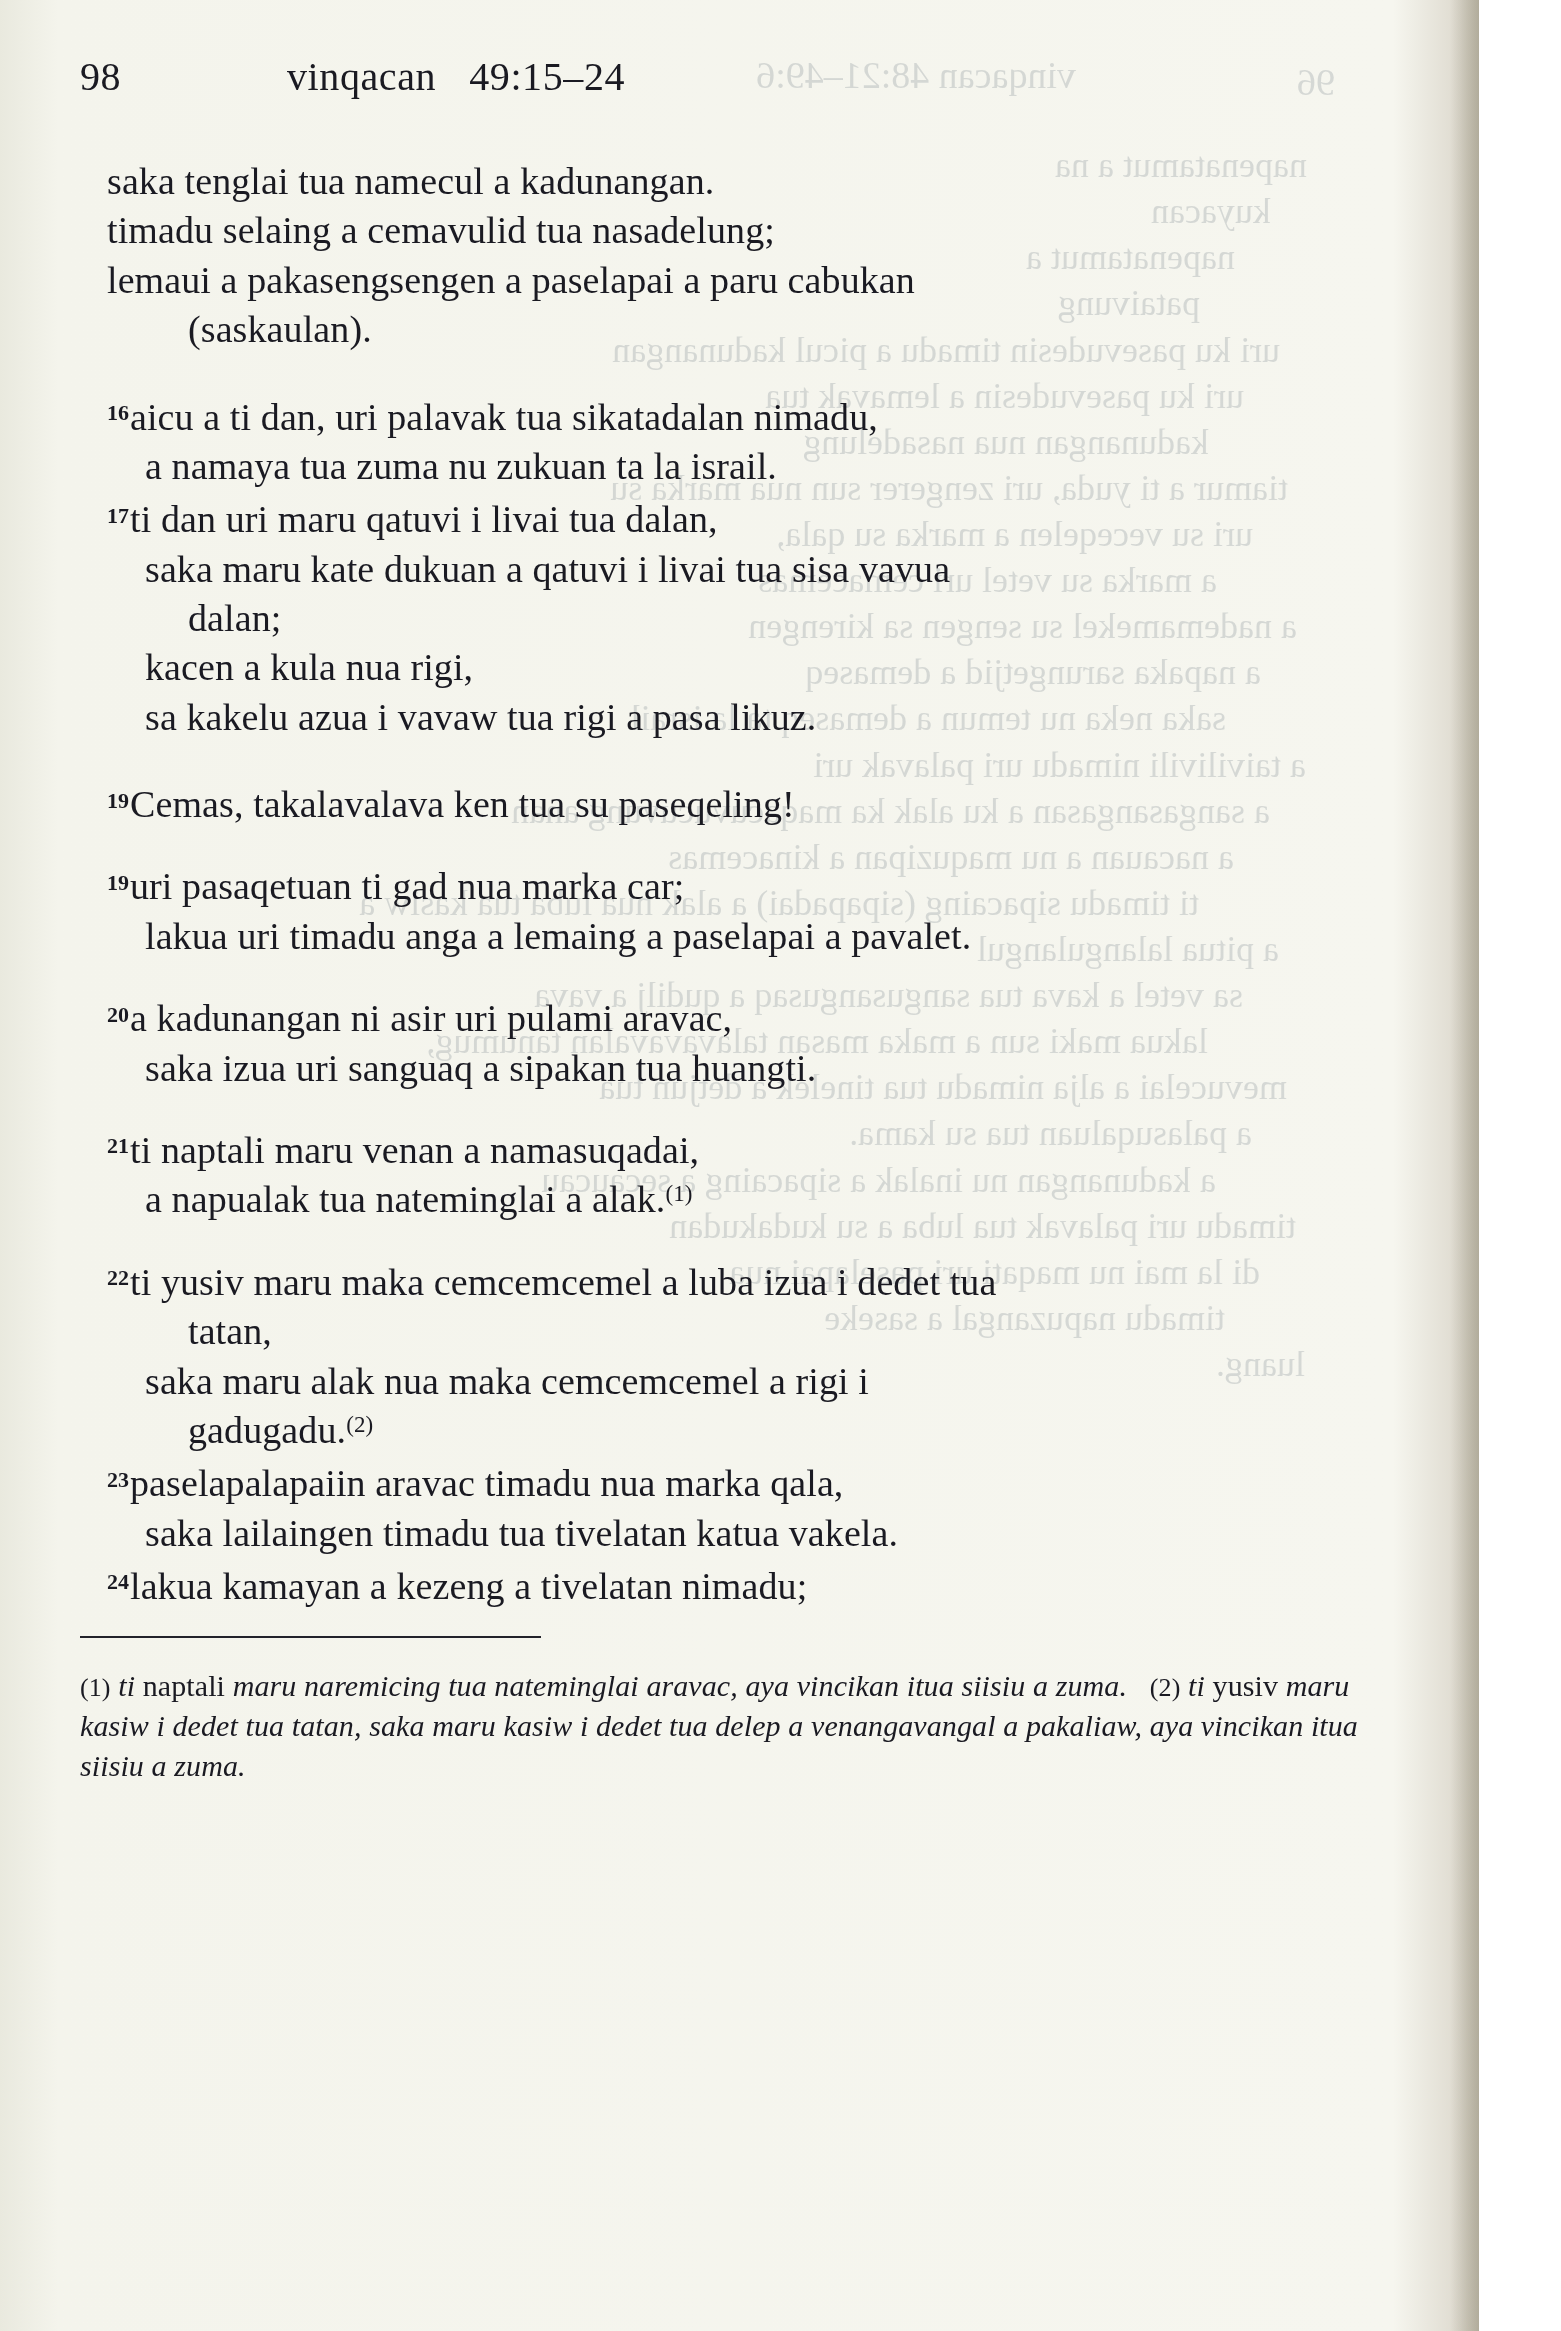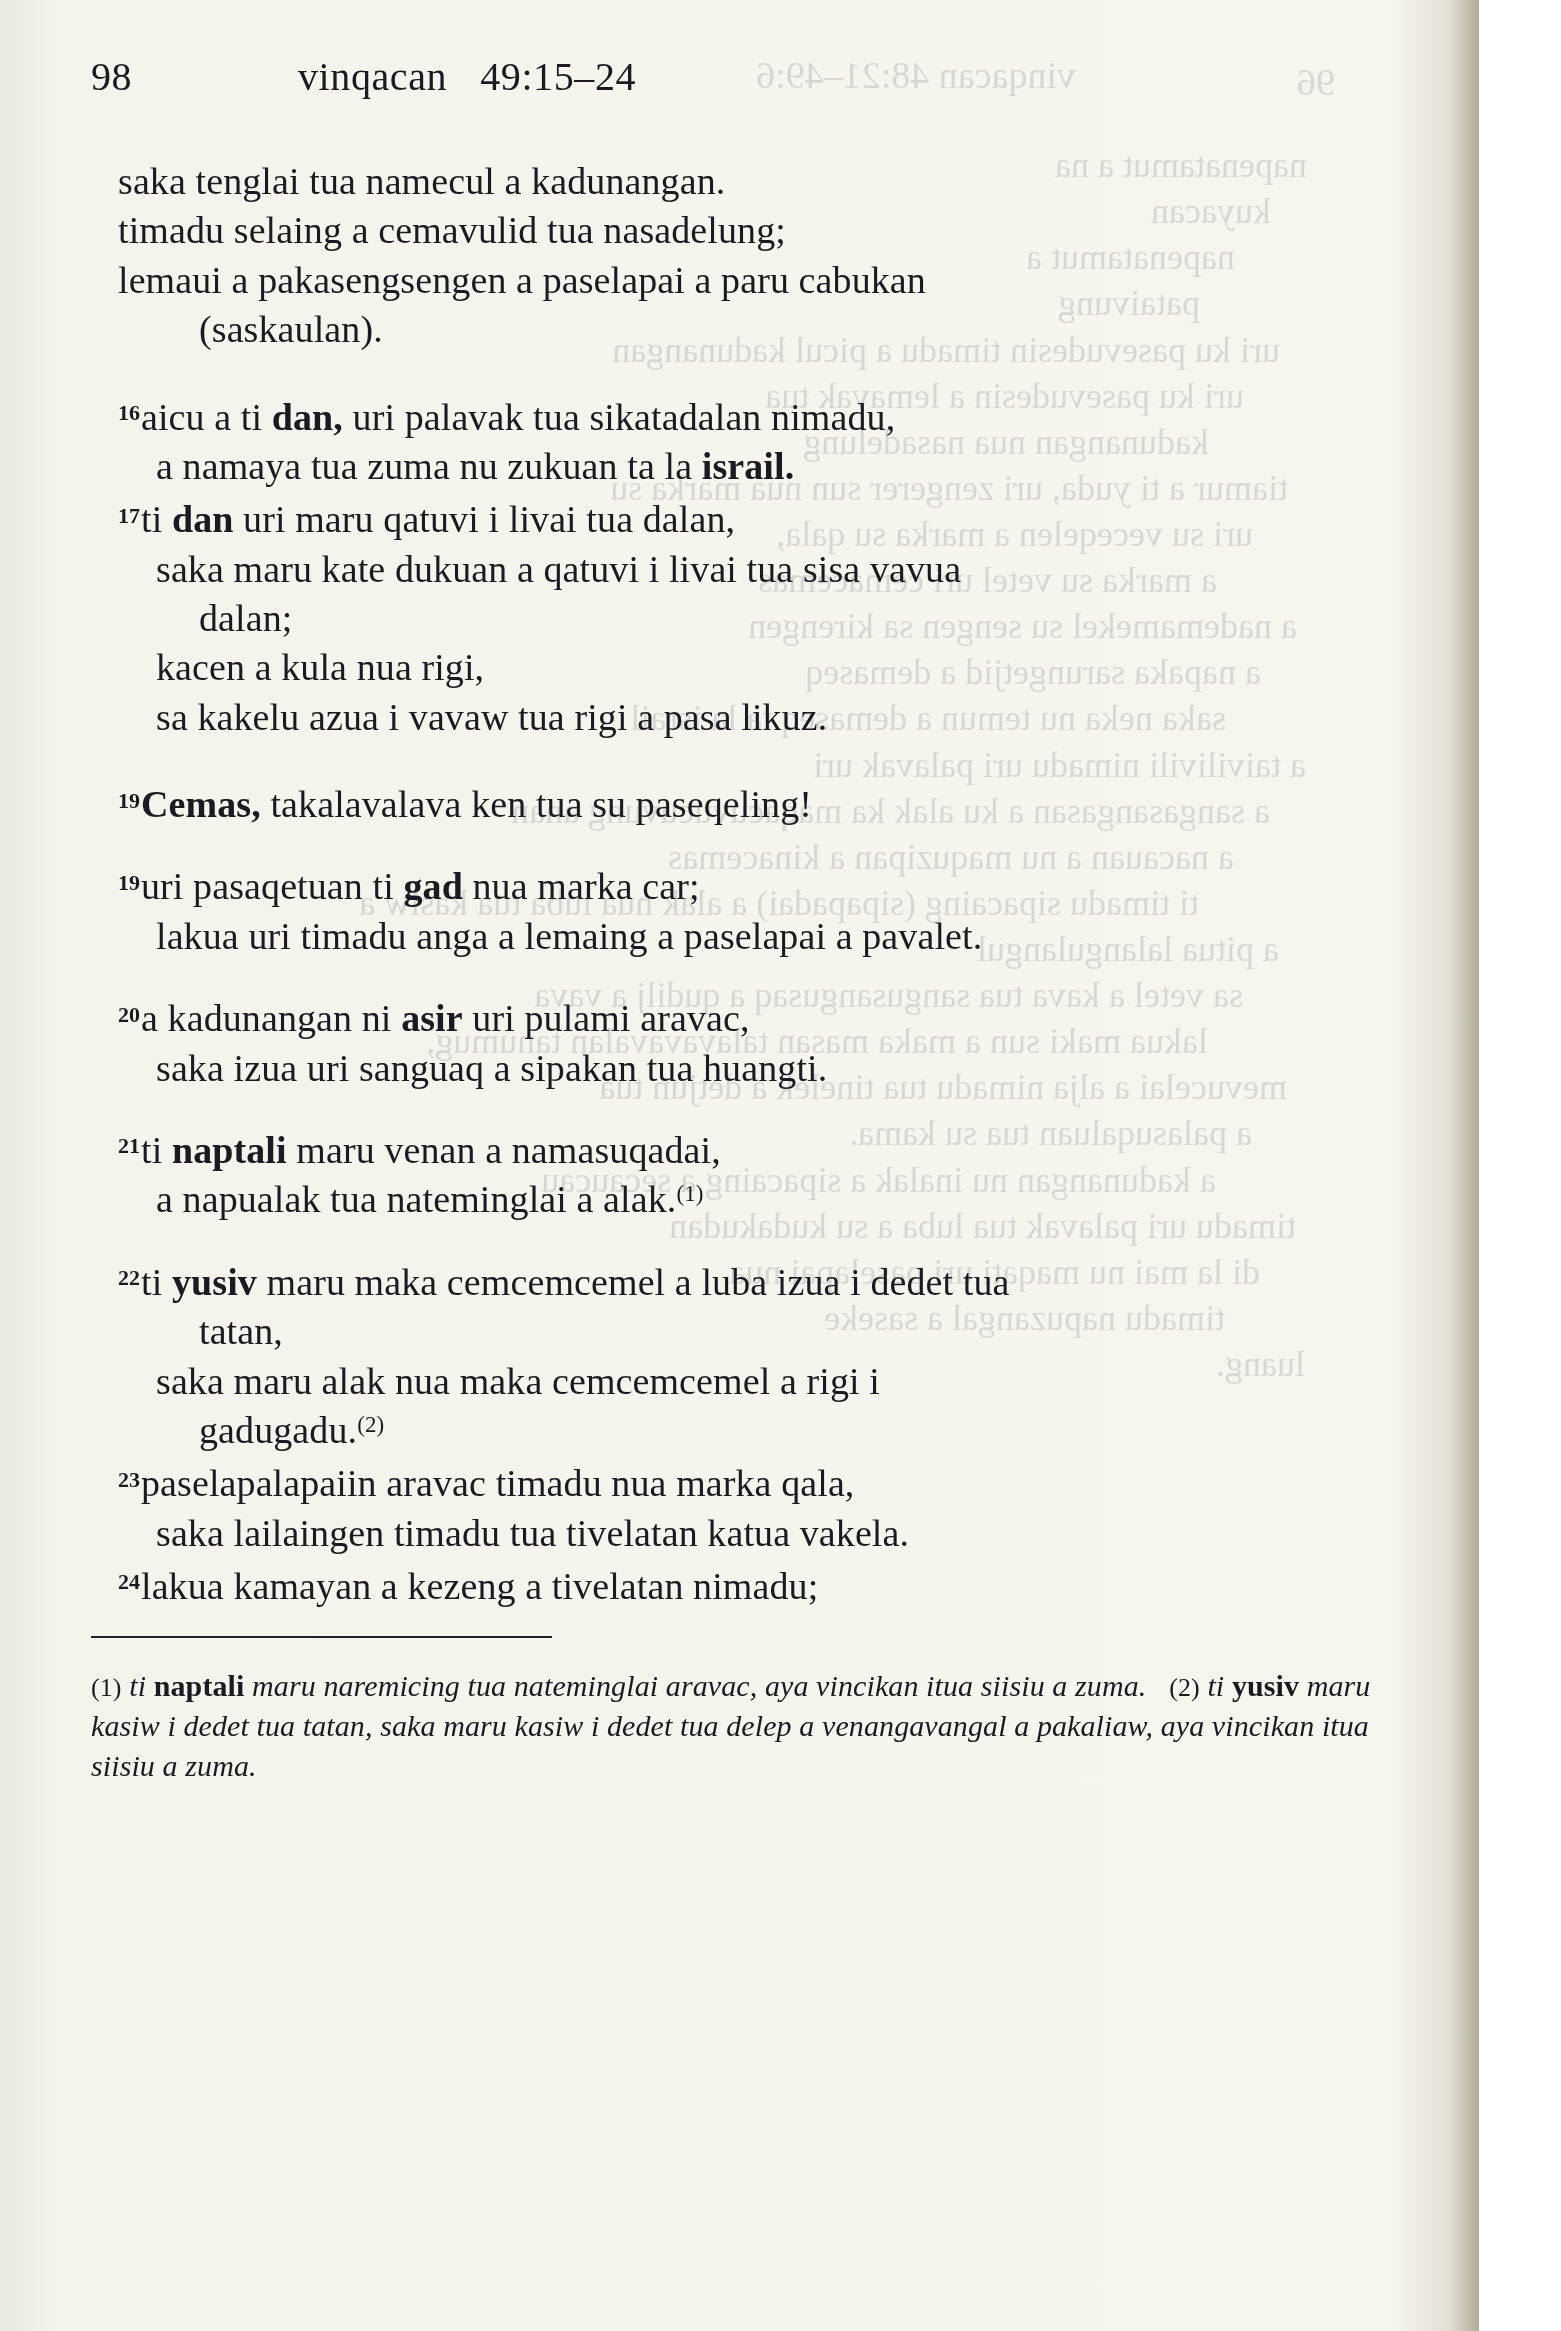--- a/index.html
+++ b/index.html
@@ -32,21 +32,21 @@
   }
   .page-edge-shadow {
     position: absolute;
     top: 0; right: 82px;
     width: 29px; height: 100%;
     background: linear-gradient(to right, rgba(180,176,160,0), rgba(150,145,125,0.55));
   }
 
   .content {
     position: absolute;
-    left: 91px;
+    left: 80px;
     top: 53px;
     width: 1297px;
     height: 2210px;
   }
 
   
   .header {
     display: flex;
     align-items: baseline;
     height: 67px;
@@ -83,21 +83,21 @@
   .l1 { padding-left: 27px; }           
   .l2 { padding-left: 65px; }           
   .l3 { padding-left: 108px; }          
   .vnum {
     font-size: 22px;
     vertical-align: 9.6px;
     font-weight: bold;
     letter-spacing: 0;
     margin-right: 1px;
   }
-  b, .bold { font-weight: bold; }
+  b, .bold { font-weight: normal; }
   .sup {
     font-size: 23px;
     vertical-align: 11.5px;
   }
 
   
   .footnotes {
     margin-top: 25px;
     position: relative;
   }

